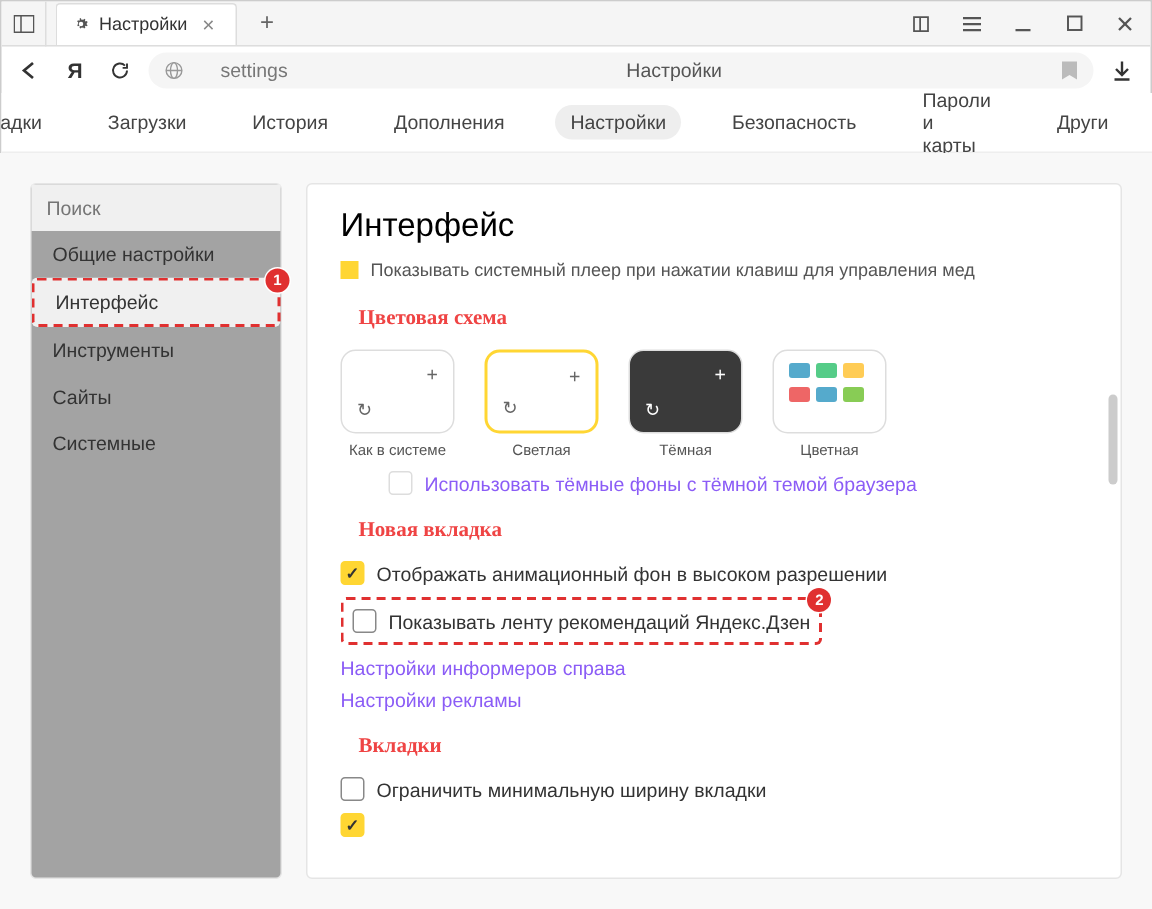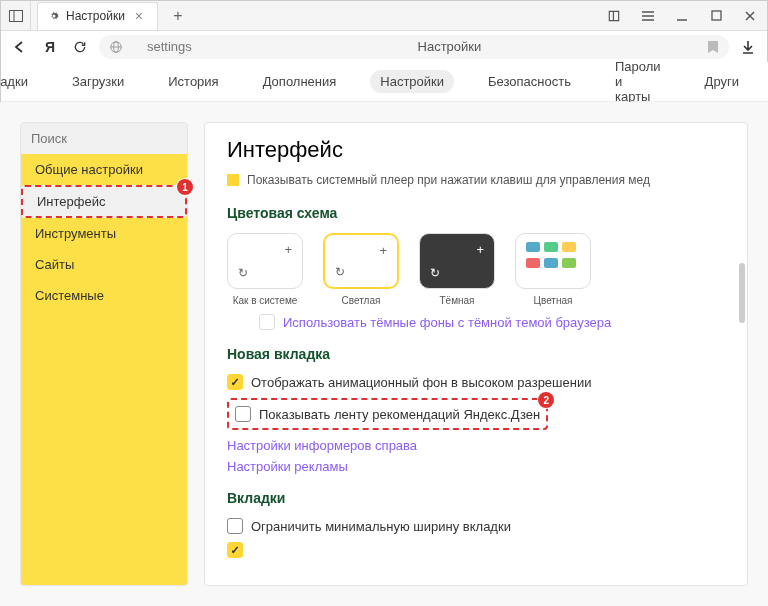--- a/index.html
+++ b/index.html
@@ -16,34 +16,34 @@
 .addrbar { height: 32px; display: flex; align-items: center; padding: 0 8px; gap: 8px; border-bottom: 1px solid #eee;}
 .navbtn { width: 22px; height: 22px; display: flex; align-items: center; justify-content: center; color: #444; cursor: pointer;}
 .addrbox { flex: 1; height: 24px; background: #f5f5f5; border-radius: 12px; display: flex; align-items: center; padding: 0 10px; font-size: 13px; color: #777; gap: 24px;}
 .addrbox .middle { flex: 1; text-align: center; color: #555;}
 .bookmark { color: #999;}
 .tabstrip { width: 100%; position: absolute; top: 62px; background: #fff; height: 40px; display: flex; align-items: center; justify-content: flex-end; padding: 0 20px; gap: 24px; font-size: 13px; color: #444; border-bottom: 1px solid #eee;}
 .tabstrip .tabitem { cursor: pointer; padding: 4px 10px; border-radius: 12px;}
 .tabstrip .tabitem.active { background: #eee;}
 
 .main { position: absolute; top: 102px; bottom: 0; left: 0; right: 0; display: flex; padding: 20px; gap: 16px; background: #f8f8f8;}
-.sidebar { width: 168px; background: #fde047; border: 1px solid #e5e5e5; border-radius: 4px; padding: 0; }
+.sidebar { width: 168px; background: #a3a3a3; border: 1px solid #e5e5e5; border-radius: 4px; padding: 0; }
 .sidebar input { width: calc(100% - 0px); border: none; background: #f0f0f0; padding: 8px 10px; font-size: 13px; color: #888; outline: none;}
 .sidebar .sitem { padding: 8px 14px; font-size: 13px; color: #333; cursor: pointer; position:relative;}
 .sidebar .sitem.active { background: #f0f0f0; font-weight: 500;}
 
 .highlight-box { border: 2px dashed #e03030; border-radius: 4px; position: relative; padding: 7px 14px !important;}
 .highlight-box.hb2 { padding: 6px 6px !important;}
 .badge { position: absolute; top: -8px; right: -8px; background: #e03030; color: #fff; width: 16px; height: 16px; border-radius: 50%; font-size: 10px; display: flex; align-items: center; justify-content: center; font-weight: bold; box-shadow: 0 0 0 1px #fff;}
 
 .settings { flex: 1; background: #fff; border: 1px solid #e5e5e5; border-radius: 4px; padding: 14px 22px; overflow-y: auto; position: relative; font-size: 13px;}
 .settings h1 { font-size: 22px; font-weight: 400; margin-bottom: 10px;}
 .settings .truncated { color: #555; font-size: 12px; margin-bottom: 18px; display: flex; align-items: center; gap: 8px;}
 .yellowbox { width: 12px; height: 12px; background: #ffd633; display: inline-block;}
-.section-title { font-weight: 700; font-size: 14px; margin: 16px 0 12px; color: #14532d;}
+.section-title { font-weight: 700; font-size: 14px; margin: 16px 12px 12px; color: #ef4444; font-family: Liberation Serif, serif;}
 .themes { display: flex; gap: 20px;}
 .theme { display: flex; flex-direction: column; align-items: center; gap: 6px; cursor: pointer;}
 .theme-thumb { width: 76px; height: 56px; border: 1px solid #ddd; border-radius: 10px; position: relative; background: #fff;}
 .theme.selected .theme-thumb { border: 2px solid #ffd633;}
 .theme-thumb.dark { background: #3a3a3a;}
 .theme-thumb.color { background: #fff;}
 .theme-label { font-size: 10px; color: #555;}
 .theme-thumb .plus { position: absolute; top: 8px; right: 10px; font-size: 13px; color: #666;}
 .theme-thumb.dark .plus { color: #fff;}
 .theme-thumb .reload { position: absolute; bottom: 8px; left: 10px; font-size: 12px; color: #666;}

